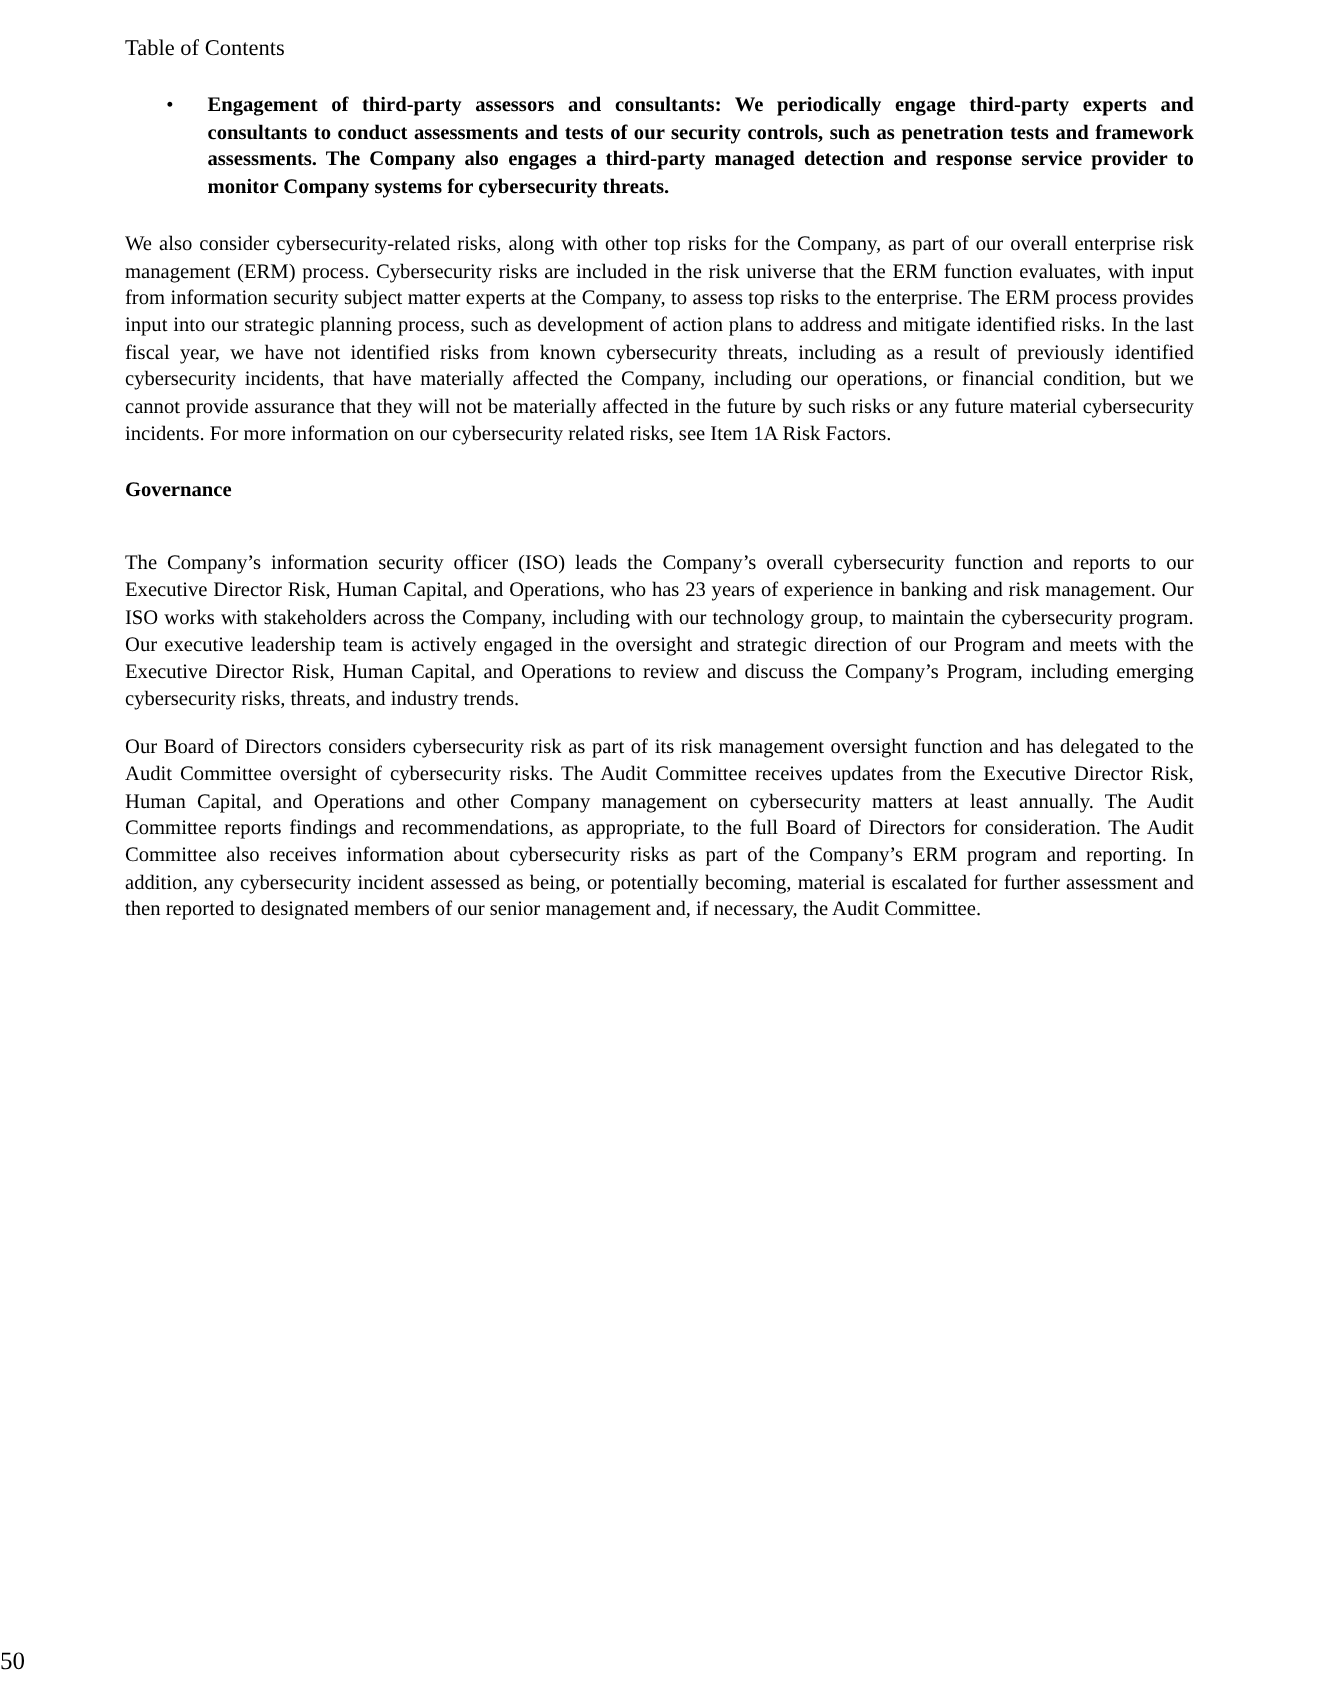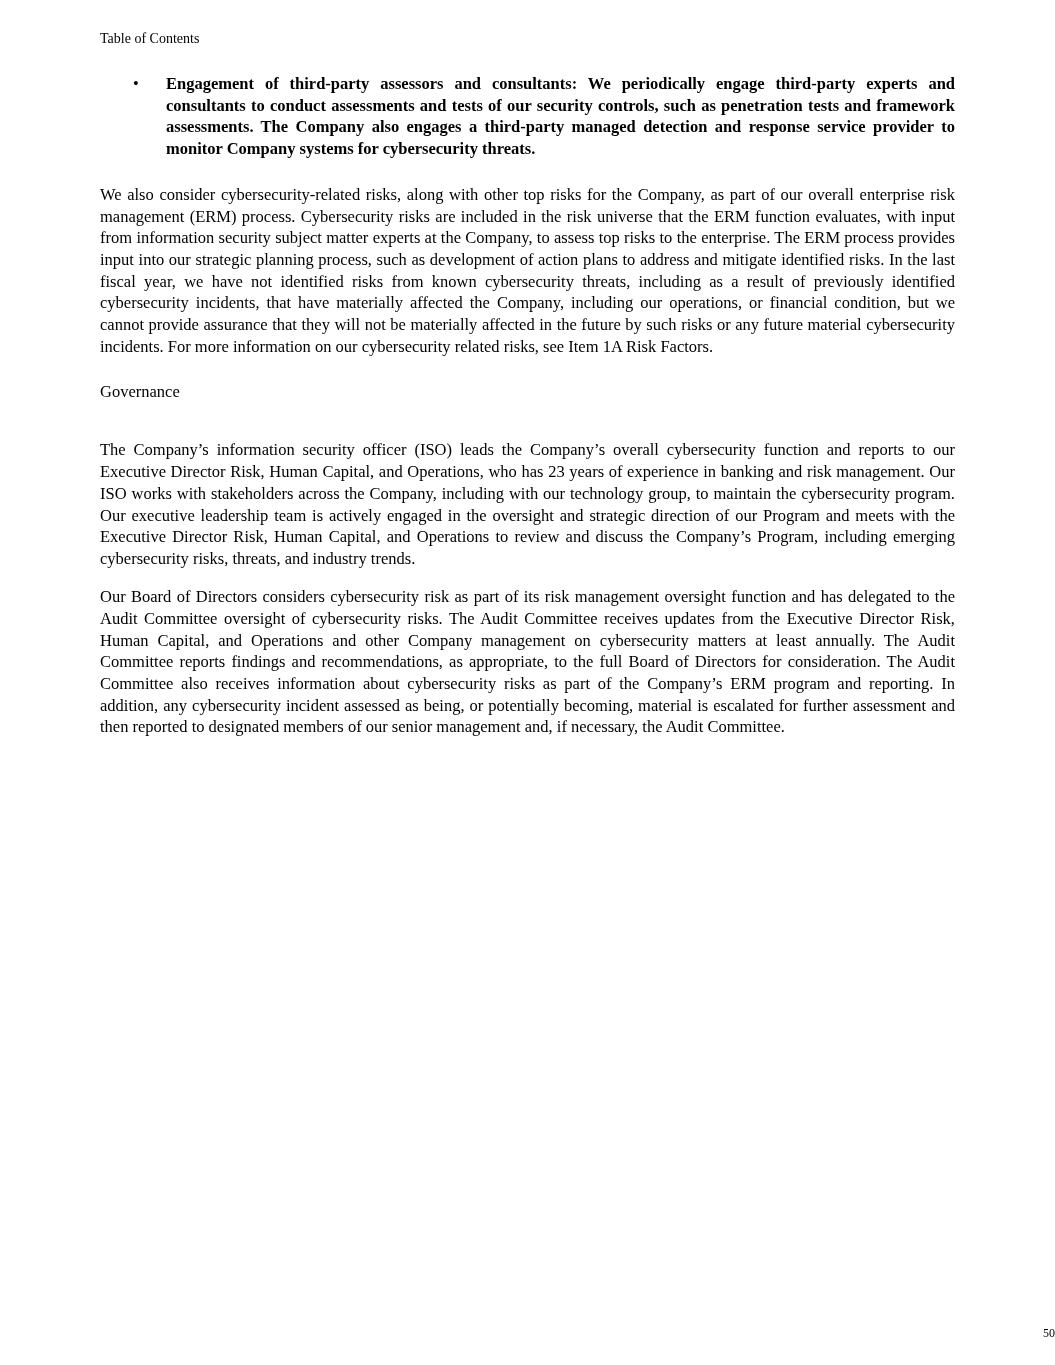--- a/index.html
+++ b/index.html
@@ -17,21 +17,21 @@
     box-sizing: border-box;
   }
   .content {
     position: absolute;
     left: 100px;
     right: 100px;
     top: 0;
   }
   .toc-header {
     margin-top: 28px;
-    font-size: 14px;
+    font-size: 18px;
     line-height: 21px;
   }
   .bullet-item {
     margin-top: 24px;
     display: flex;
     font-size: 16.5px;
     line-height: 21.7px;
   }
   .bullet-marker {
     width: 33px;
@@ -50,32 +50,32 @@
     line-height: 21.7px;
     text-align: justify;
   }
   .para.after-bullet {
     margin-top: 24px;
   }
   .section-heading {
     margin-top: 24px;
     font-size: 16.5px;
     line-height: 21px;
-    font-weight: normal;
+    font-weight: bold;
   }
   .para.after-heading {
     margin-top: 37px;
   }
   .page-number {
     position: absolute;
     left: 0;
     right: 0;
     bottom: 24px;
-    text-align: right;
-    font-size: 12px;
+    text-align: left;
+    font-size: 20px;
   }
 </style>
 </head>
 <body>
 
 <div class="page">
   <div class="content">
 
     <div class="toc-header">Table of Contents</div>
 

